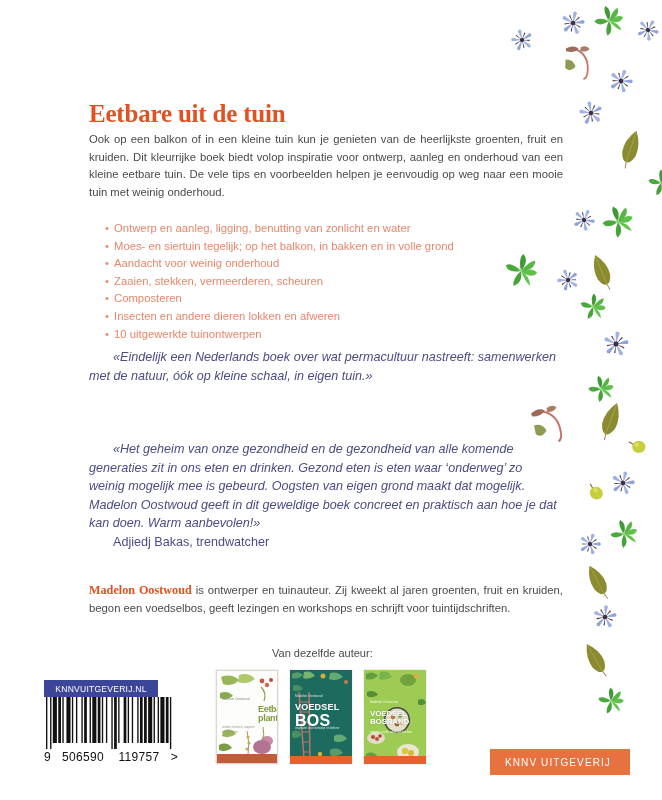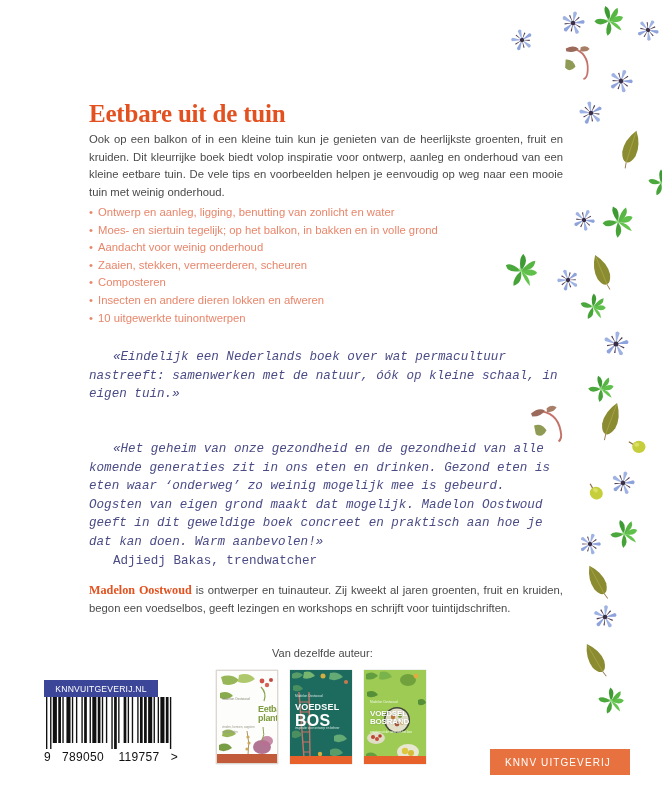--- a/index.html
+++ b/index.html
@@ -63,42 +63,42 @@
     text-align: justify;
     text-justify: inter-word;
   }
 
   .bullets {
     position: absolute;
     left: 89px;
     top: 204px;
     width: 430px;
     list-style: none;
-    margin: 0;
+    margin: 16px;
     padding: 0;
   }
   .bullets li {
     font-size: 11.3px;
     line-height: 17.6px;
     color: #E8866B;
     padding-left: 9px;
     position: relative;
     white-space: nowrap;
   }
   .bullets li::before {
     content: "•";
     position: absolute;
     left: 0;
     top: 0;
     color: #E8866B;
   }
 
   .quote-block {
     position: absolute;
-    font-family: Liberation Mono, monospace;
+    font-family: Liberation Sans, sans-serif;
     color: #4B4C86;
   }
   .quote-1 { left: 89px; top: 348px; width: 470px; }
   .quote-2 { left: 89px; top: 440px; width: 470px; }
 
   .quote-text {
     font-style: italic;
     font-size: 12.6px;
     line-height: 18.6px;
     text-indent: 24px;
@@ -708,21 +708,21 @@
           <rect x="100.04" y="0" width="2.72" height="46" fill="#111111"></rect>
           <rect x="104.13" y="0" width="4.09" height="46" fill="#111111"></rect>
           <rect x="109.57" y="0" width="1.36" height="46" fill="#111111"></rect>
           <rect x="113.66" y="0" width="1.36" height="46" fill="#111111"></rect>
           <rect x="116.38" y="0" width="4.09" height="46" fill="#111111"></rect>
           <rect x="121.83" y="0" width="2.72" height="46" fill="#111111"></rect>
           <rect x="125.91" y="0" width="1.36" height="52" fill="#111111"></rect>
         </svg>
       <div class="barcode-digits">
         <span class="bd-lead">9</span>
-        <span class="bd-grp">789050</span>
+        <span class="bd-grp">506590</span>
         <span class="bd-grp">119757</span>
         <span class="bd-tail">&gt;</span>
       </div>
     </div>
 
     <div class="minicovers">
 
       <div class="minicover mc1">
         <svg viewBox="0 0 62 94" width="62" height="94" style="position:absolute;inset:0">
           <g opacity="0.92">

